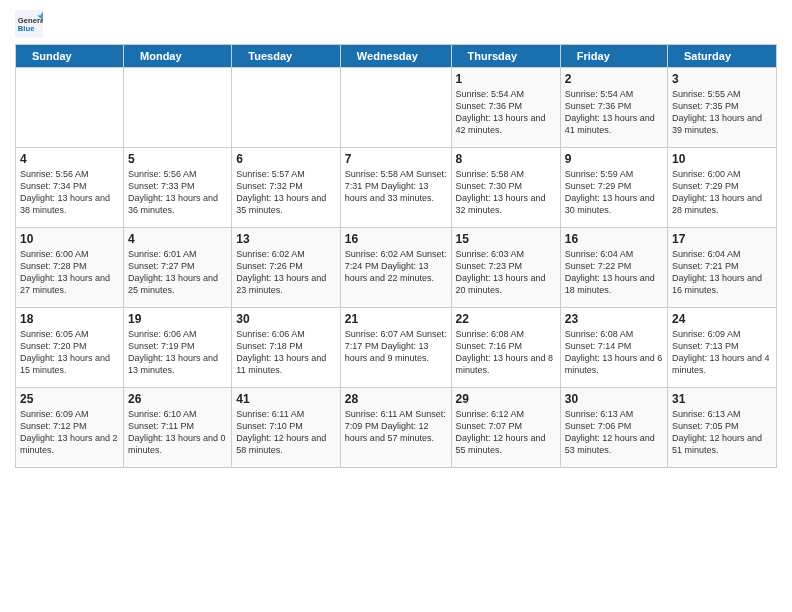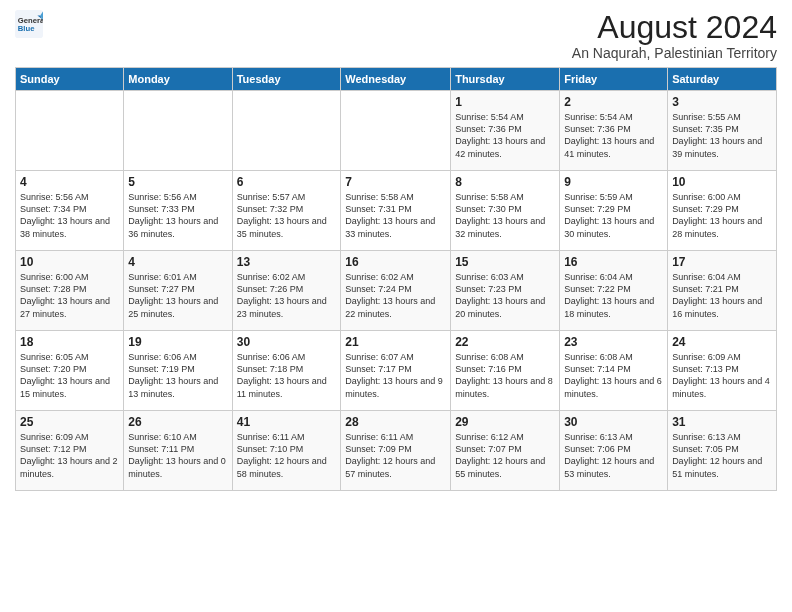--- a/index.html
+++ b/index.html
@@ -43,21 +43,21 @@
       color: #444;
     }
     .calendar-table {
       width: 100%;
       border-collapse: collapse;
       font-size: 10px;
     }
     .calendar-table thead tr th {
       background-color: #1a6faf;
       color: #fff;
-      padding: 5px 4px;
+      padding: 5px 16px;
       text-align: left;
       font-size: 11px;
       font-weight: bold;
       border: 1px solid #ccc;
     }
     .calendar-table tbody tr td {
       border: 1px solid #ccc;
       vertical-align: top;
       padding: 4px;
       width: 113px;
@@ -88,24 +88,20 @@
 <div class="page">
   <div class="header-section">
     <div class="logo">
       <svg class="logo-icon" viewBox="0 0 40 40">
         <rect x="0" y="0" width="40" height="40" rx="4" fill="#f0f4fa"></rect>
         <text x="4" y="18" font-size="11" font-weight="bold" fill="#333" font-family="Arial">General</text>
         <text x="4" y="30" font-size="11" font-weight="bold" fill="#1a6faf" font-family="Arial">Blue</text>
         <polygon points="32,8 40,14 36,8" fill="#1a6faf"></polygon>
         <polygon points="36,8 40,2 40,14" fill="#4a9fd4"></polygon>
       </svg>
-    </div>
-    <div class="title-section">
-      <div class="main-title">August 2024</div>
-      <div class="subtitle">An Naqurah, Palestinian Territory</div>
     </div>
   </div>
 
   <table class="calendar-table">
     <thead>
       <tr>
         <th>Sunday</th>
         <th>Monday</th>
         <th>Tuesday</th>
         <th>Wednesday</th>

